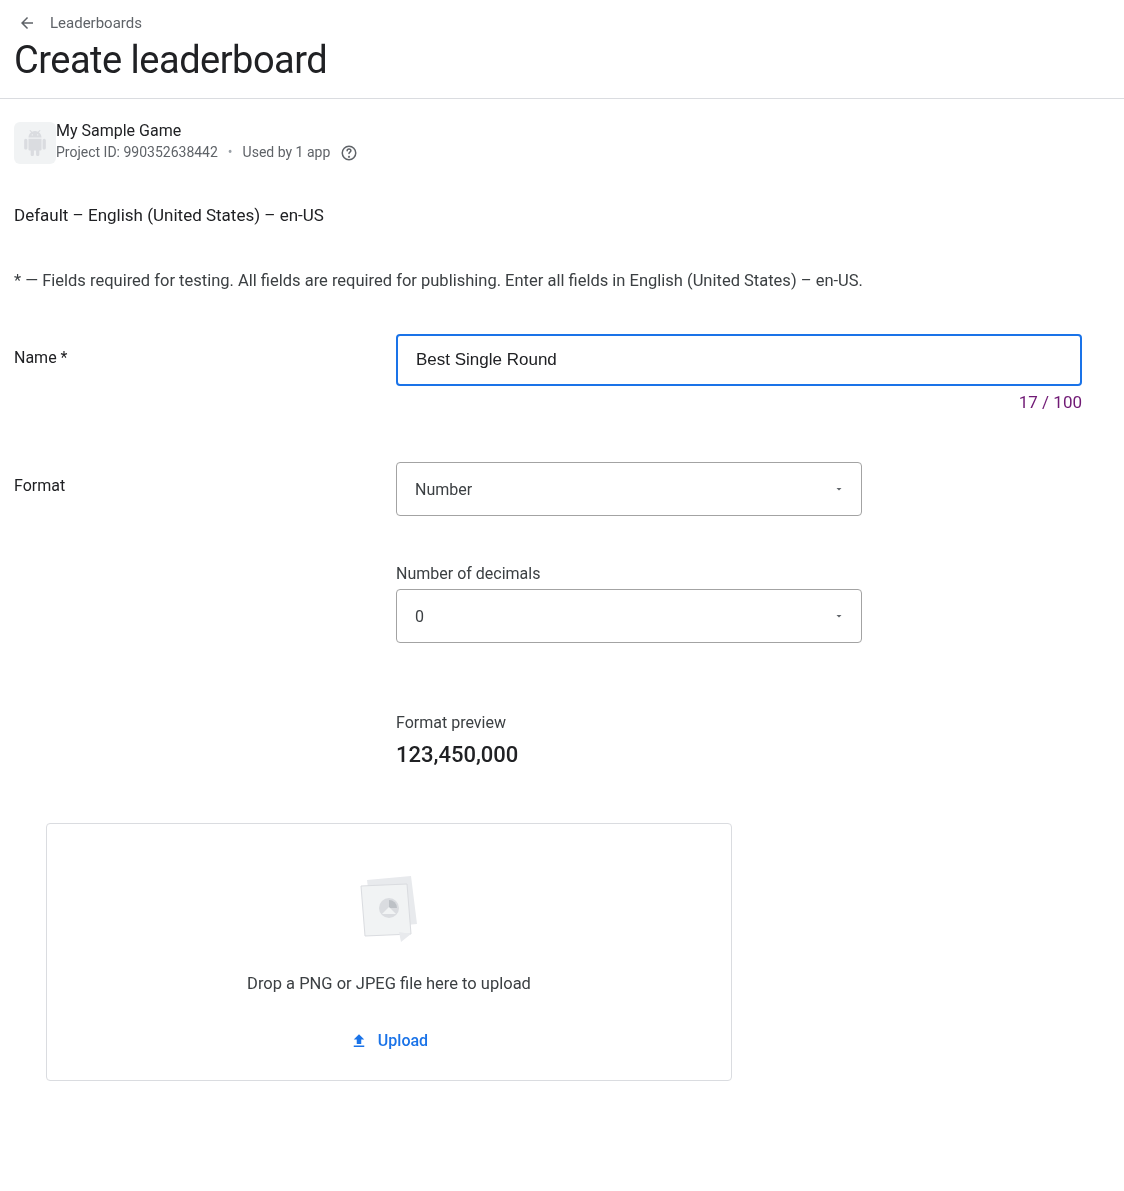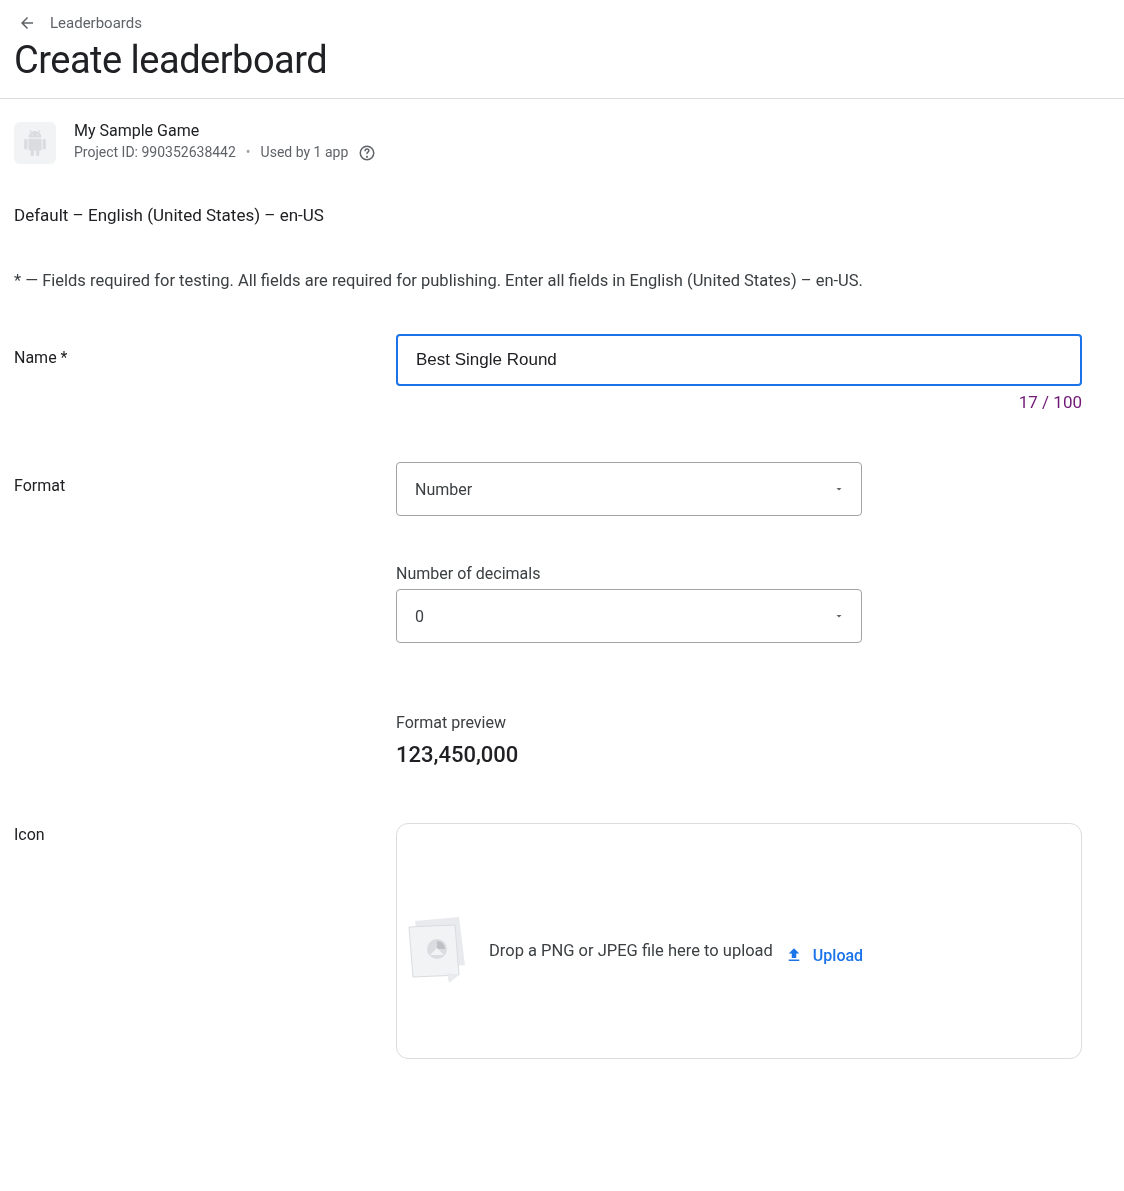--- a/index.html
+++ b/index.html
@@ -32,21 +32,20 @@
       letter-spacing: -0.5px;
     }
     .divider {
       border: none;
       border-top: 1px solid #dadce0;
       margin: 0 -14px 22px -14px;
     }
     .game-row {
       display: flex;
       align-items: center;
-      gap: 18px;
       margin-bottom: 40px;
     }
     .game-icon {
       width: 42px; height: 42px;
       background: #f1f3f4;
       border-radius: 6px;
       display: flex; align-items: center; justify-content: center;
     }
     .game-icon svg { fill: #dadce0; }
     .game-meta .game-name { font-size: 16px; color: #202124; margin-bottom: 4px; }
@@ -131,25 +130,25 @@
     .preview-value {
       font-size: 22px; color: #202124; font-weight: 500;
       margin-top: 10px;
     }
     .form-row.icon { margin-top: 56px; }
     .icon .form-label { padding-top: 2px; }
     .dropzone {
       width: 100%;
       min-height: 236px;
       border: 1px solid #dadce0;
-      border-radius: 12px;
-      display: flex; flex-direction: row;
+      border-radius: 4px;
+      display: flex; flex-direction: column;
       align-items: center;
       padding: 48px 0 30px 0;
-      gap: 12px;
+      gap: 28px;
     }
     .dz-illust { width: 80px; height: 74px; }
     .dz-text { font-size: 16.5px; color: #3c4043; }
     .upload-link {
       display: flex; align-items: center; gap: 10px;
       color: #1a73e8; font-size: 16px; font-weight: 500;
       cursor: pointer;
       margin-top: 10px;
     }
     .upload-link svg { fill: #1a73e8; }
@@ -227,21 +226,20 @@
       </span>
     </div>
 
 
     <div class="preview-label">Format preview</div>
     <div class="preview-value">123,450,000</div>
   </div>
 </div>
 
 <div class="form-row icon">
-  <div class="form-label">Icon</div>
   <div class="form-field">
     <div class="dropzone">
       <svg class="dz-illust" viewBox="0 0 80 74">
         <g>
           <path d="M18 8 L62 4 L68 52 L24 56 Z" fill="#e8eaed"></path>
           <path d="M12 14 L58 12 L62 62 L16 64 Z" fill="#f1f3f4" stroke="#dadce0" stroke-width="1"></path>
           <path d="M62 62 L50 60 L52 70 Z" fill="#e8eaed"></path>
           <circle cx="40" cy="36" r="10" fill="#dadce0"></circle>
           <path d="M40 28 A8 8 0 0 1 48 36 L40 36 Z" fill="#bdc1c6"></path>
           <path d="M33 42 L40 35 L47 42 Z" fill="#f1f3f4"></path>

